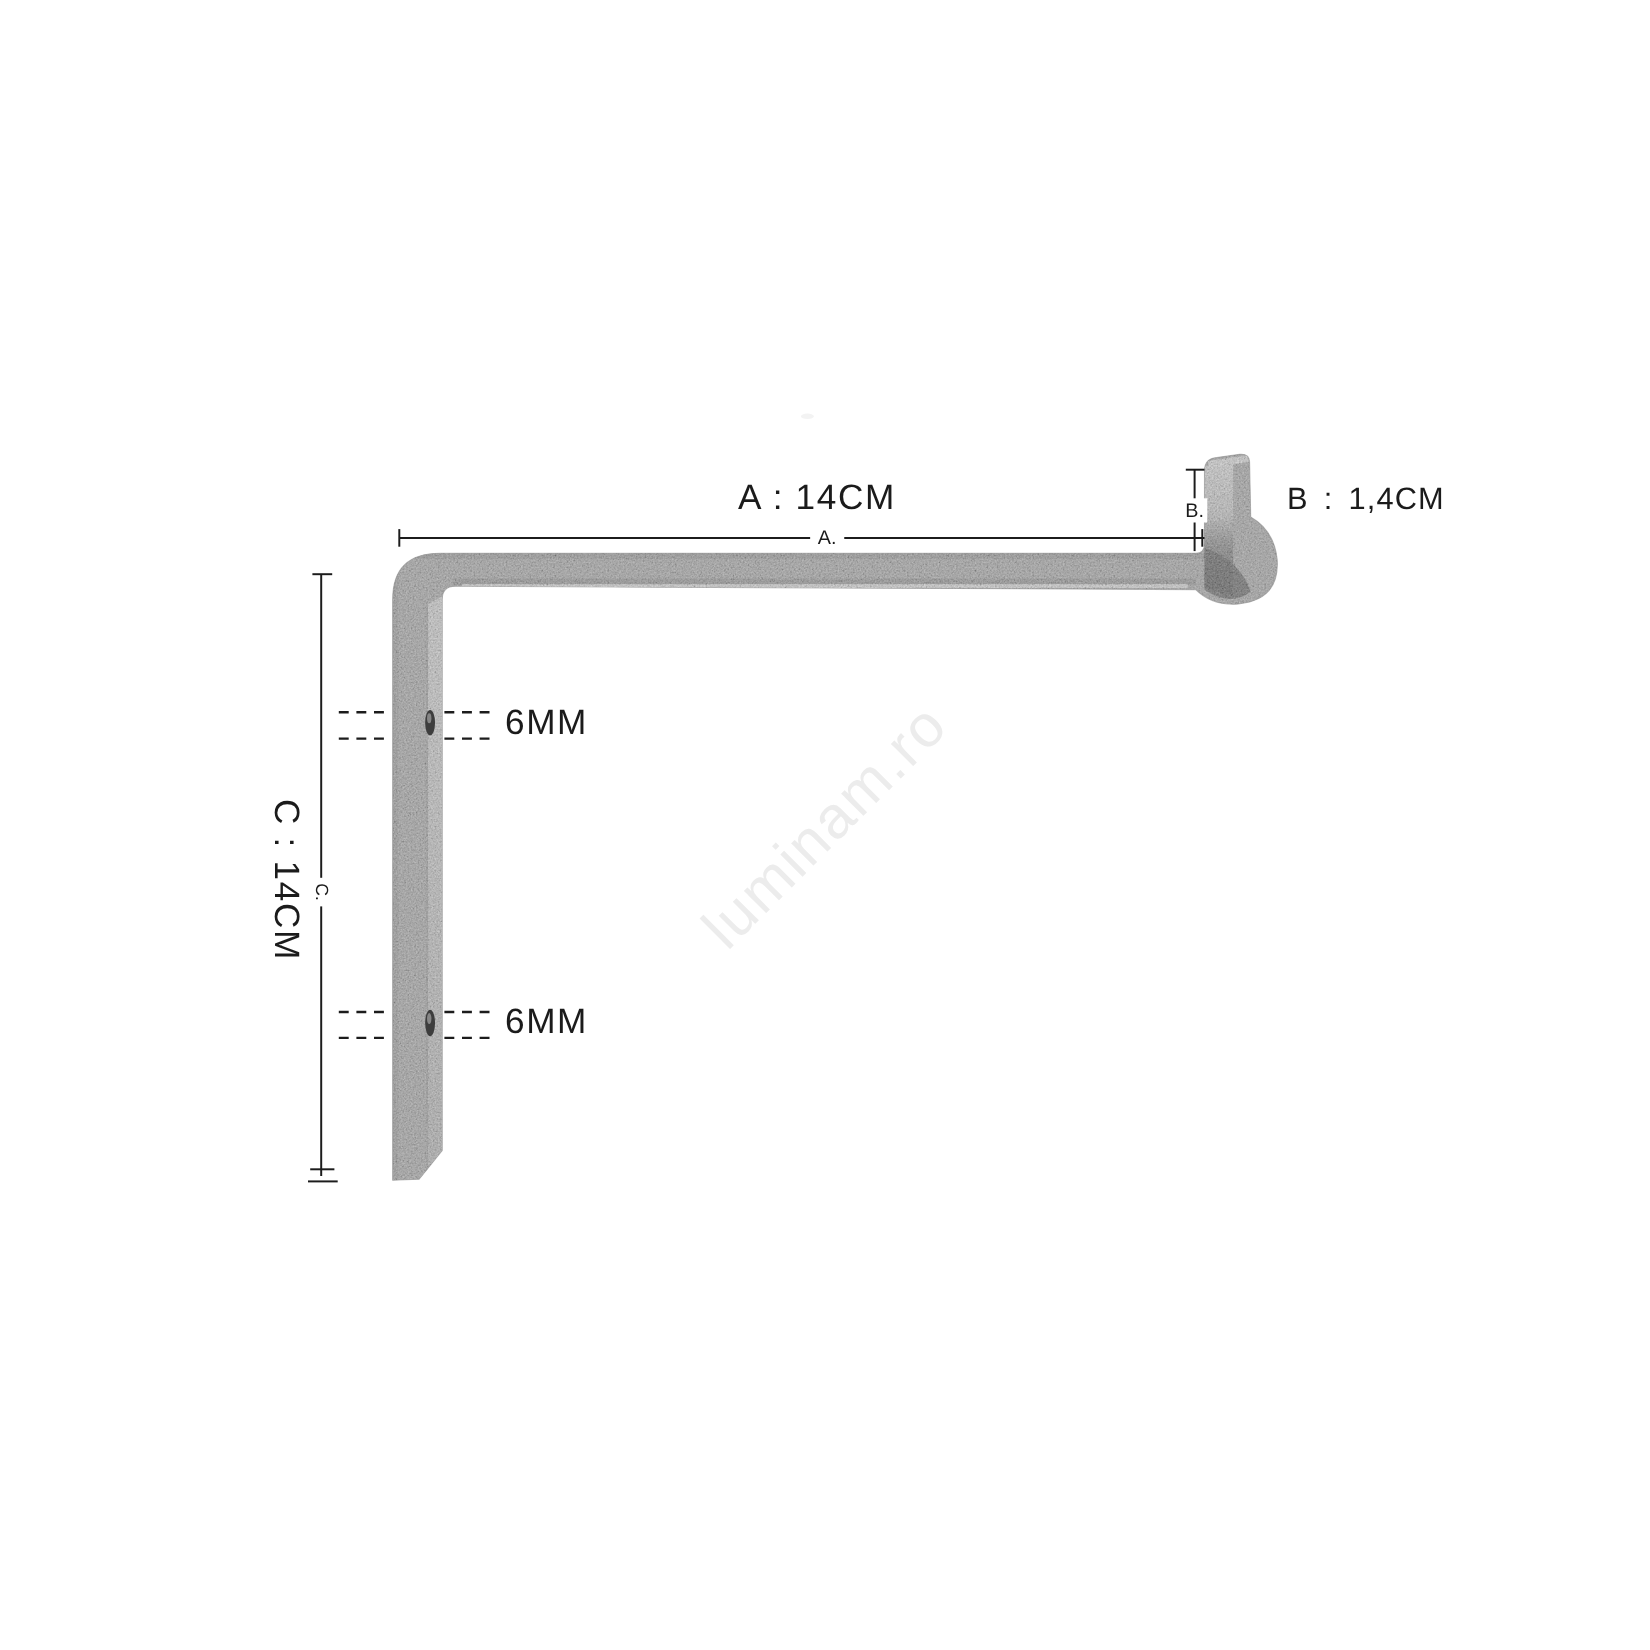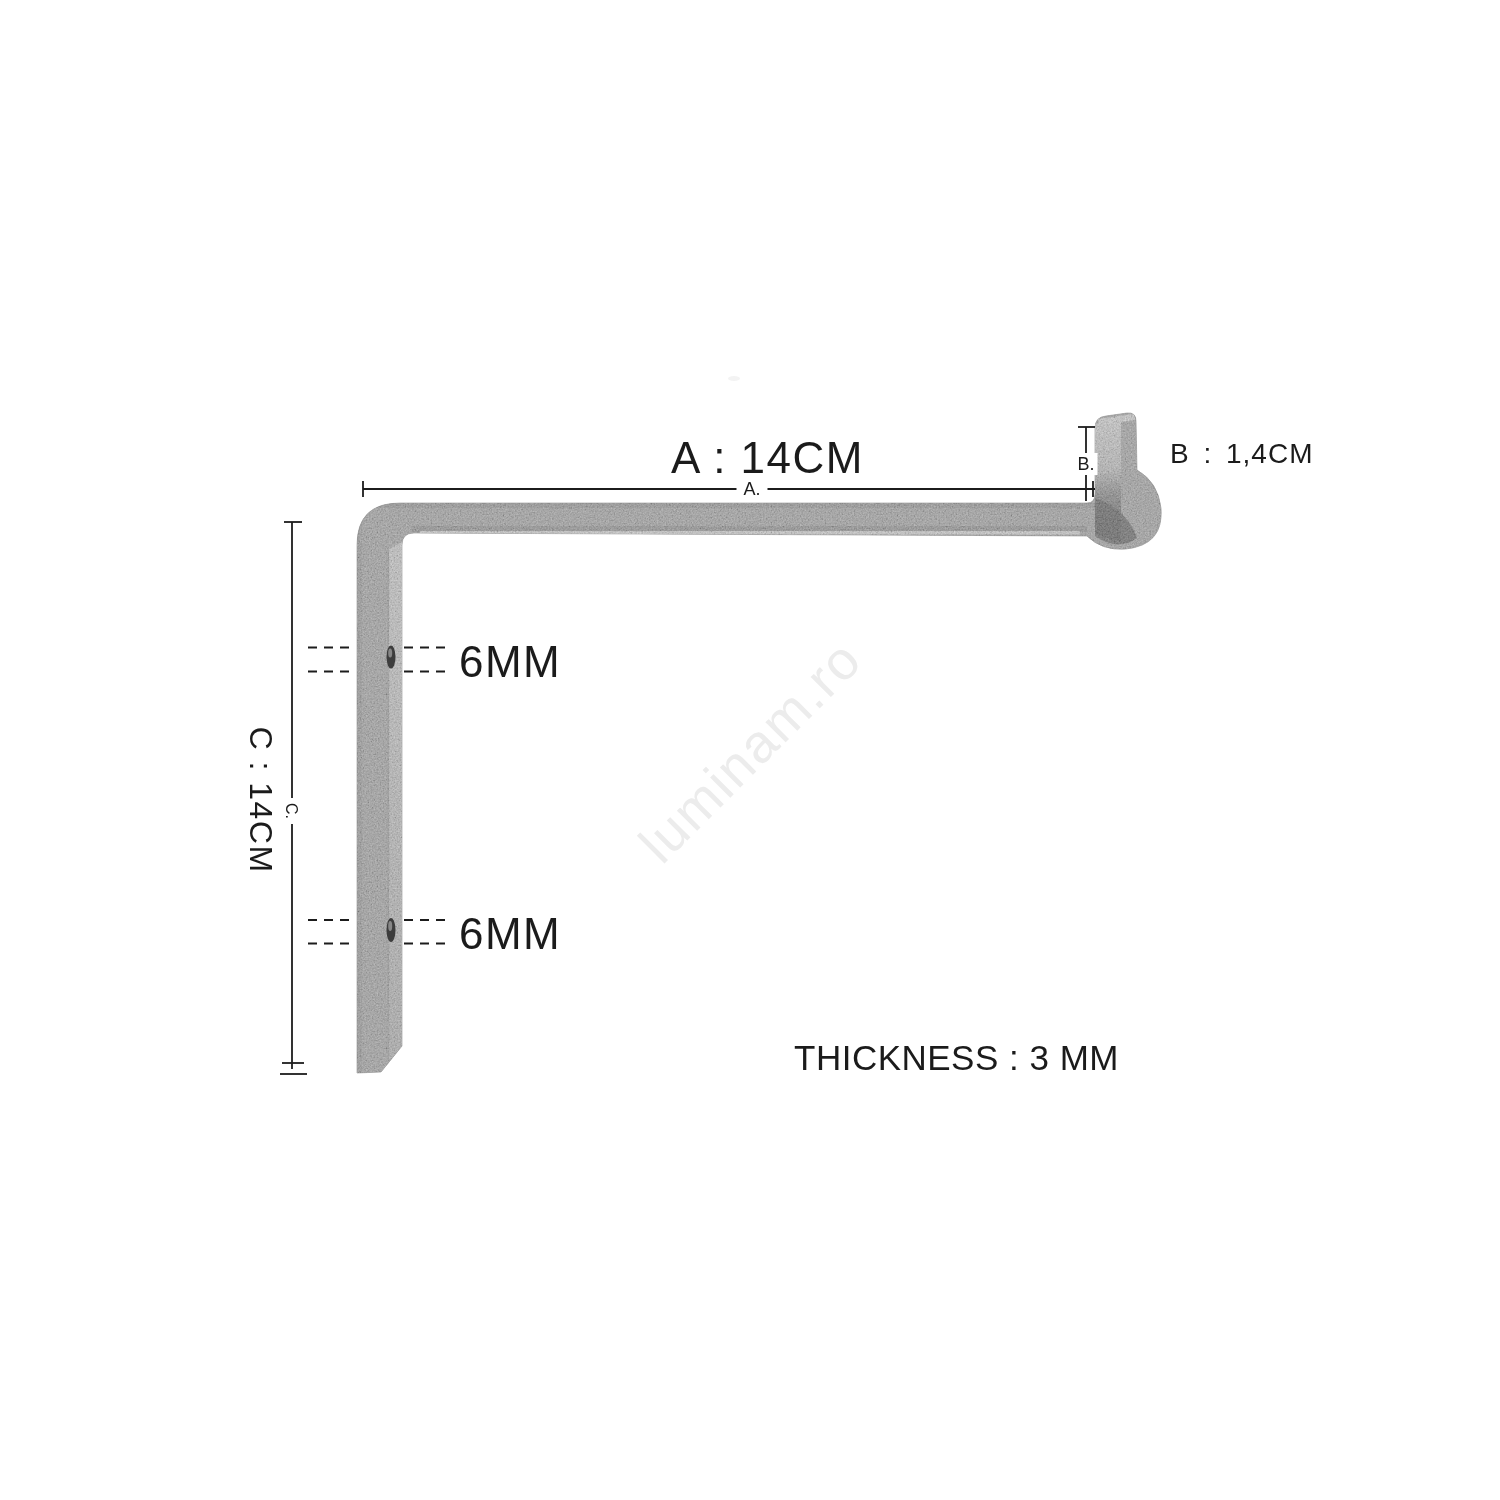--- a/index.html
+++ b/index.html
@@ -11,21 +11,21 @@
     font-family:"Liberation Sans", sans-serif;
   }
   #art{position:absolute;left:0;top:0;}
   .lbl{
     position:absolute;
     color:#1b1b1b;
     white-space:nowrap;
     line-height:1;
     font-family:"Liberation Sans", sans-serif;
   }
-  .lbl-big{font-size:44px;letter-spacing:1.5px;font-weight:400;}
+  .lbl-big{font-size:32px;letter-spacing:1.5px;font-weight:400;}
   .lbl-b{font-size:28px;letter-spacing:1px;word-spacing:5px;}
   .lbl-thickness{font-size:35px;letter-spacing:0.5px;}
   .lbl-line{
     font-size:18px;
     background:#ffffff;
     padding:2px 7px;
     transform:translate(-50%,-50%);
   }
   .lbl-line-c{
     font-size:16px;
@@ -149,18 +149,17 @@
 
   <div class="lbl lbl-b" style="left:1170px;top:440px;">B : 1,4CM</div>
   <div class="lbl lbl-line" style="left:1086px;top:464px;padding:2px 3px;">B.</div>
 
   <div class="lbl lbl-c-big" style="left:261px;top:800px;">C : 14CM</div>
   <div class="lbl lbl-line-c" style="left:291px;top:811px;">C.</div>
 
   <div class="lbl lbl-big" style="left:459px;top:640px;">6MM</div>
   <div class="lbl lbl-big" style="left:459px;top:912px;">6MM</div>
 
-  <div class="lbl lbl-thickness" style="left:794px;top:1040px;">THICKNESS : 3 MM</div>
 
   <div class="watermark">luminam.ro</div>
 
   <div class="smudge"></div>
 </div>
 
 </body></html>

